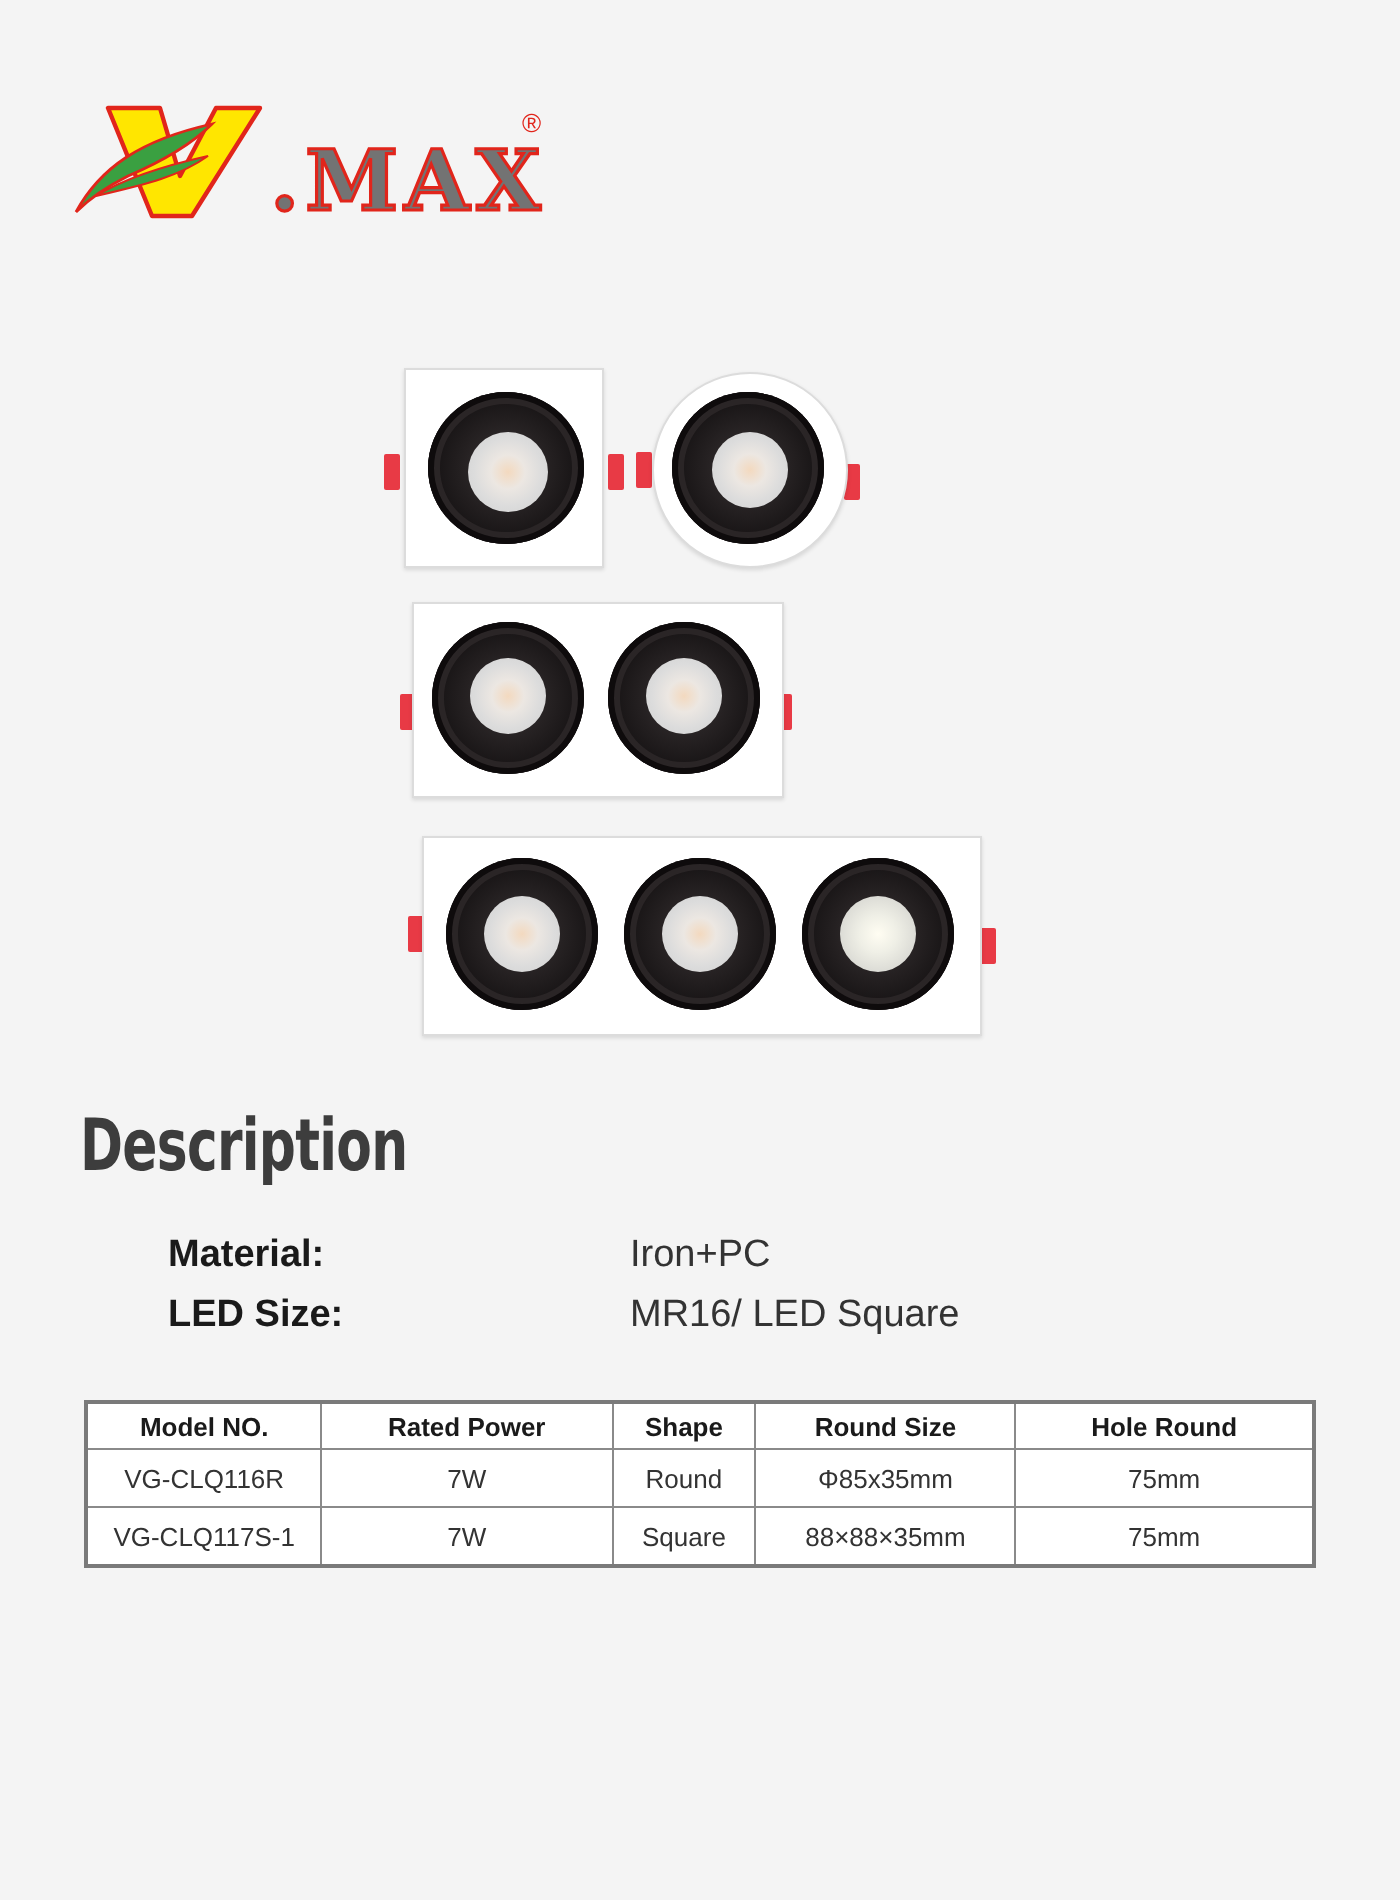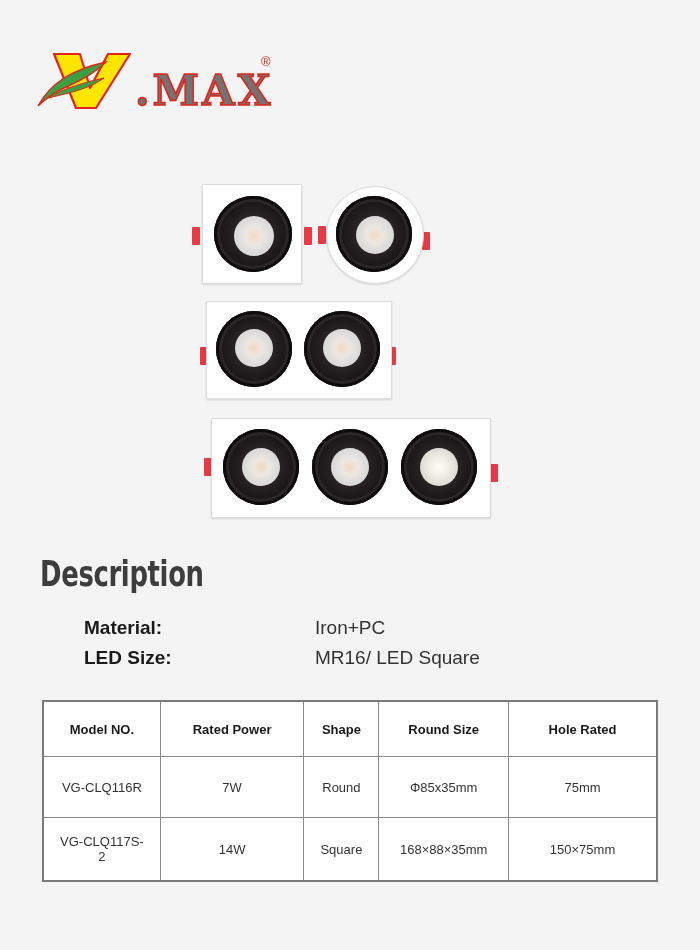--- a/index.html
+++ b/index.html
@@ -37,21 +37,21 @@
   }
   .spec { position: absolute; left: 84px; font-size: 19px; }
   .spec .k { position: absolute; left: 0; font-weight: bold; color: #1a1a1a; white-space: nowrap; }
   .spec .v { position: absolute; left: 193px; color: #333; white-space: nowrap; margin-left: 38px; }
 
   table.specs {
     position: absolute; left: 42px; top: 700px; width: 616px; border-collapse: collapse;
     background: #fff; font-size: 13px; color: #333; border: 2px solid #7a7a7a;
   }
   table.specs th, table.specs td {
-    border: 1px solid #8a8a8a; text-align: center; height: 28px; padding: 16px; font-weight: normal;
+    border: 1px solid #8a8a8a; text-align: center; height: 28px; padding: 0; font-weight: normal;
   }
   table.specs th { font-weight: bold; color: #1a1a1a; height: 22px; }
 </style>
 </head>
 <body>
 
 <div class="logo">
   <svg class="logo-v" width="110" height="62" viewBox="0 0 110 62">
     <path d="M20 6 L46 6 L56 40 L74 6 L96 6 L62 60 L42 60 Z" fill="#ffe600" stroke="#e1251b" stroke-width="2.2" stroke-linejoin="round"></path>
     <path d="M4 58 C 16 36, 36 22, 72 14 C 60 26, 44 34, 30 40 C 22 44, 12 50, 4 58 Z" fill="#3aa041" stroke="#e1251b" stroke-width="1.4"></path>
@@ -117,32 +117,32 @@
       <col style="width:72px">
       <col style="width:130px">
       <col style="width:150px">
   </colgroup>
   <thead>
     <tr>
       <th>Model NO.</th>
       <th>Rated Power</th>
       <th>Shape</th>
       <th>Round Size</th>
-      <th>Hole Rated</th>
+      <th>Hole Round</th>
     </tr>
   </thead>
   <tbody>
     <tr>
       <td>VG-CLQ116R</td>
       <td>7W</td>
       <td>Round</td>
       <td>Φ85x35mm</td>
       <td>75mm</td>
     </tr>
     <tr>
-      <td>VG-CLQ117S-2</td>
-      <td>14W</td>
+      <td>VG-CLQ117S-1</td>
+      <td>7W</td>
       <td>Square</td>
-      <td>168×88×35mm</td>
-      <td>150×75mm</td>
+      <td>88×88×35mm</td>
+      <td>75mm</td>
     </tr>
   </tbody>
 </table>
 
 </body></html>

